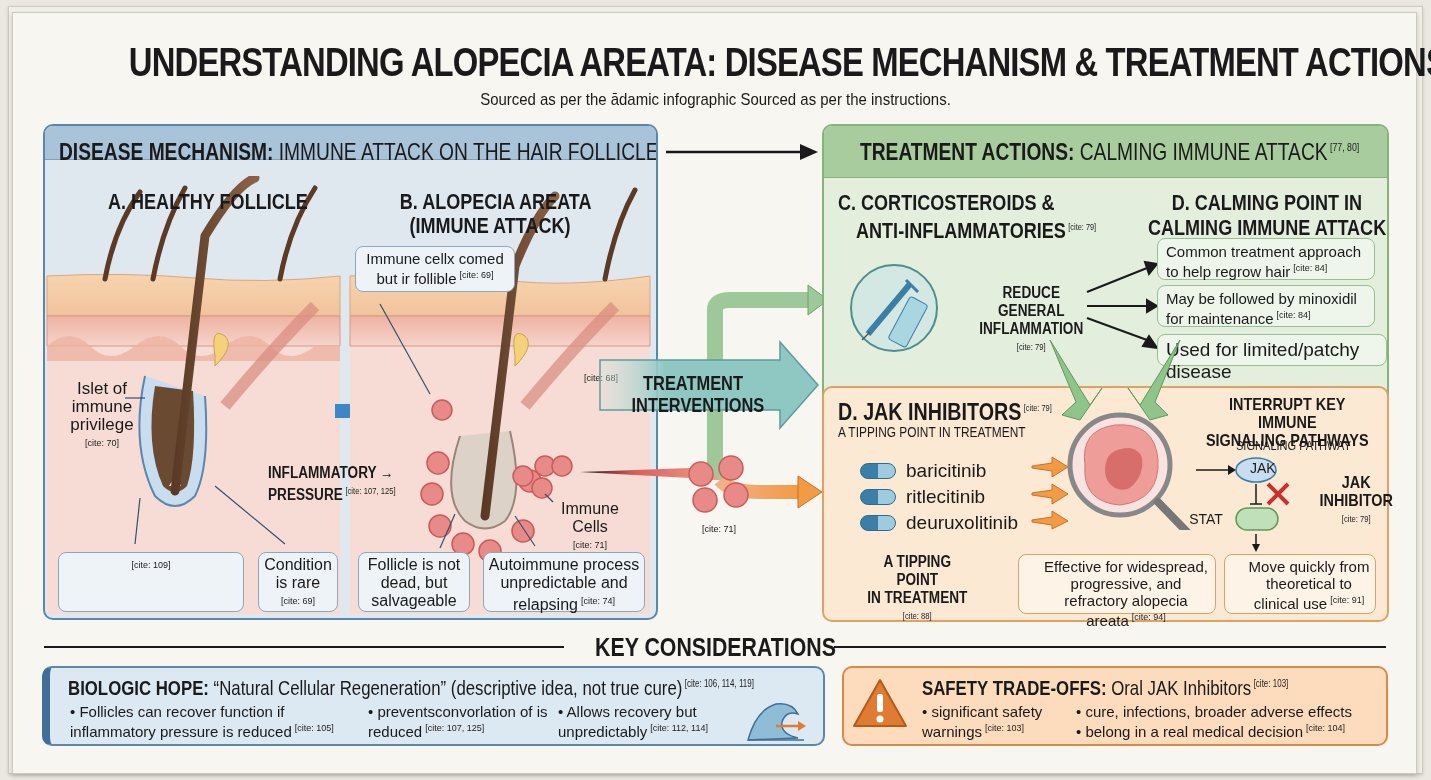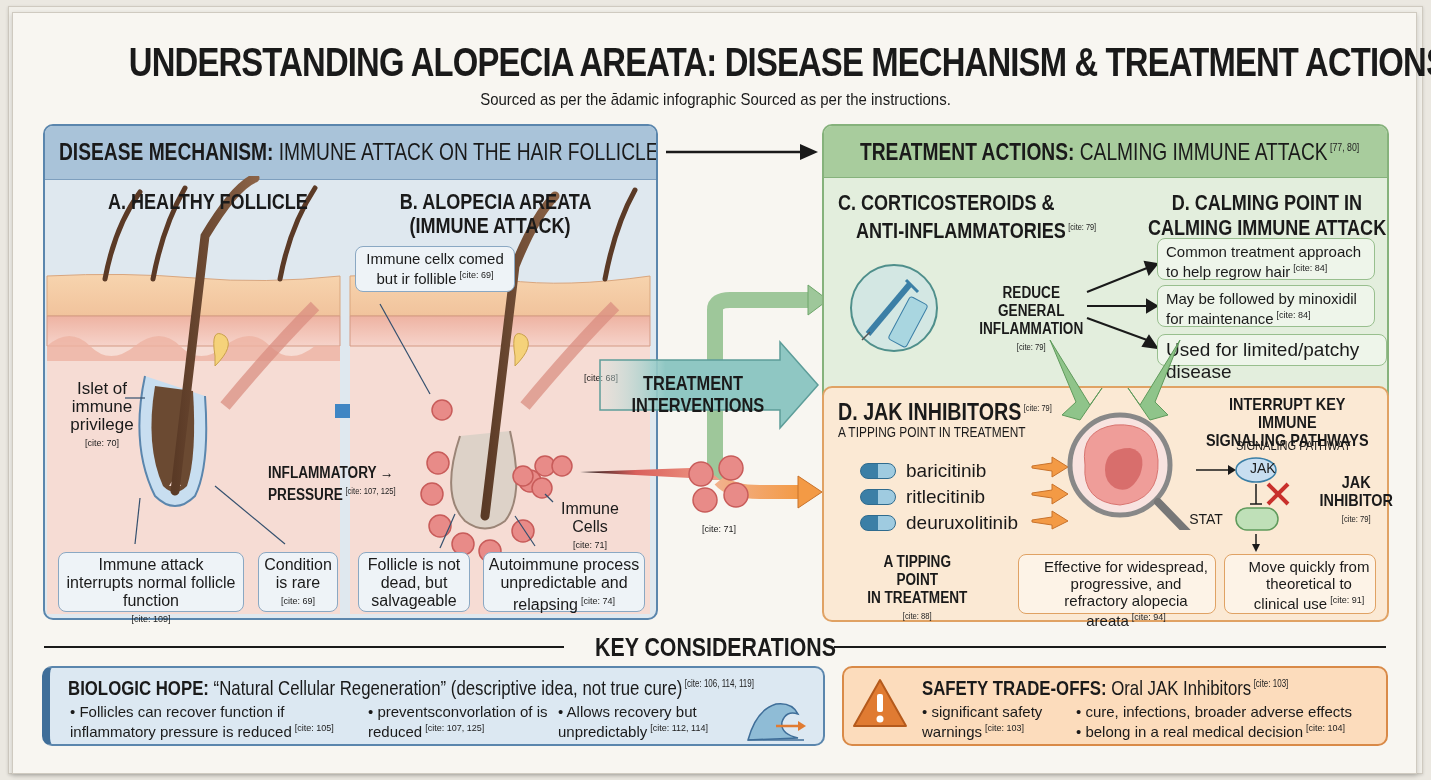--- a/index.html
+++ b/index.html
@@ -8,21 +8,21 @@
   .sheet-back { position: absolute; left: 8px; top: 6px; width: 1415px; height: 768px; background: #f1efe9; border: 1px solid #cfcac0; box-shadow: 0 1px 3px rgba(0,0,0,.15); }
   .sheet { position: absolute; left: 12px; top: 12px; width: 1405px; height: 762px; background: #f8f6f1; border: 1px solid #cfcac0; box-shadow: 0 2px 5px rgba(0,0,0,.18); }
   .abs { position: absolute; }
   .title { left: 0; width: 1431px; top: 40px; text-align: center; font-size: 40px; font-weight: 700; letter-spacing: -1px; transform: scaleX(0.82); transform-origin: center top; white-space: nowrap; }
   .subtitle { left: 0; width: 1431px; top: 90px; text-align: center; font-size: 17px; transform: scaleX(0.88); transform-origin: center top; }
   .cite { font-size: 9px; font-weight: 400; vertical-align: super; margin-left: 3px; color: #222; }
   .cite-b { font-size: 9px; display: block; color: #222; font-weight: 400; }
   
   .panel { position: absolute; border-radius: 10px; overflow: hidden; }
   .p-mech { left: 43px; top: 124px; width: 615px; height: 496px; background: #dfe8ef; border: 2px solid #5b86ad; }
-  .p-mech .hdr { height: 54px; background: #a9c3d9; border-bottom: 1px solid #7e9fbe; }
+  .p-mech .hdr { height: 34px; background: #a9c3d9; border-bottom: 1px solid #7e9fbe; }
   .p-treat { left: 822px; top: 124px; width: 567px; height: 322px; background: #e3eedd; border: 2px solid #86b27c; }
   .p-treat .hdr { height: 52px; background: #a8cc9d; border-bottom: 1px solid #86b27c; }
   .p-jak { left: 822px; top: 386px; width: 567px; height: 236px; background: #fbe9d4; border: 2px solid #e0a264; }
   .hdr-text { position: absolute; top: 12px; left: 14px; font-size: 24px; white-space: nowrap; transform: scaleX(0.8); transform-origin: left top; }
   .hdr-text b { font-weight: 700; }
   .h2 { font-weight: 700; font-size: 22px; text-align: center; white-space: nowrap; transform: scaleX(0.82); line-height: 24px; }
   .box { position: absolute; background: #eef3f7; border: 1.5px solid #8aa8c3; border-radius: 8px; text-align: center; font-size: 16px; line-height: 18px; padding: 3px 4px; }
   .box-g { background: #eef5ea; border-color: #98bf8e; text-align: left; padding: 4px 8px; }
   .box-o { background: #fdf3e7; border-color: #e0a264; padding-left: 22px; }
   .lbl { position: absolute; text-align: center; font-size: 16px; line-height: 18px; }
@@ -148,21 +148,20 @@
   <div><span>INFLAMMATORY</span> →</div>
   <div><span>PRESSURE</span><span class="cite">[cite: 107, 125]</span></div>
 </div>
 
 <div class="lbl" style="left:560px;top:500px;width:60px">
   <span>Immune Cells</span>
   <span class="cite-b">[cite: 71]</span>
 </div>
 
 <div class="box" style="left:58px;top:552px;width:186px;height:60px">
-  <span>Immune attack interrupts normal follicle function</span>
   <span class="cite-b">[cite: 109]</span>
 </div>
 <div class="box" style="left:258px;top:552px;width:80px;height:60px">
   <span>Condition is rare</span>
   <span class="cite-b">[cite: 69]</span>
 </div>
 <div class="box" style="left:358px;top:552px;width:112px;height:60px">
   <span>Follicle is not dead, but salvageable</span>
 </div>
 <div class="box" style="left:483px;top:552px;width:162px;height:60px">

